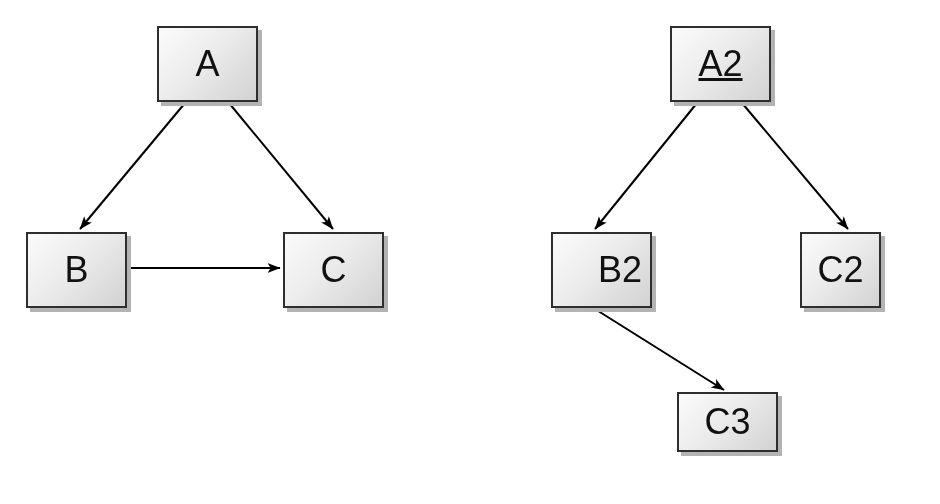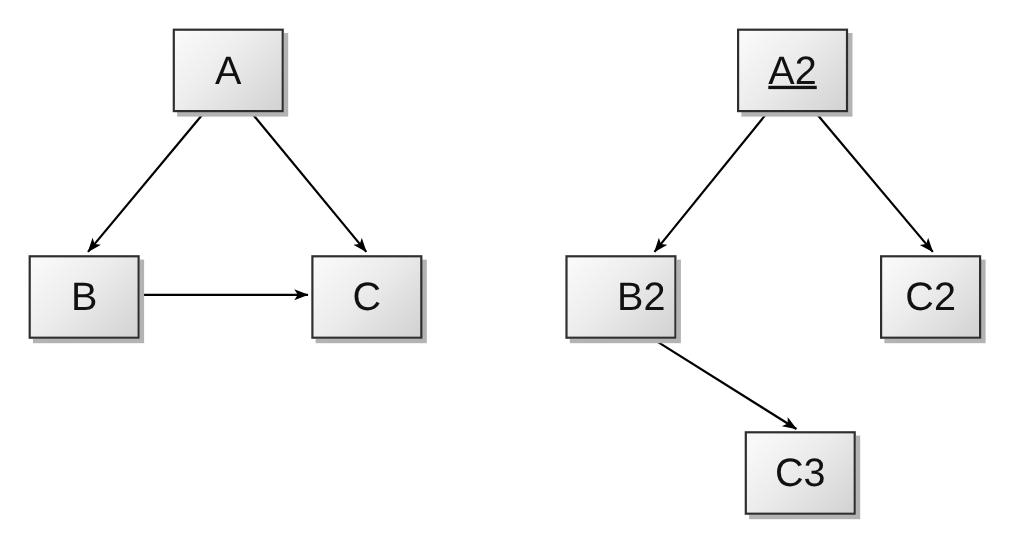--- a/index.html
+++ b/index.html
@@ -67,23 +67,23 @@
       </div>
       <div class="node" style="left: 26px; top: 232px; width: 101px; height: 76px;">
         <span>B</span>
       </div>
       <div class="node" style="left: 283px; top: 232px; width: 101px; height: 76px;">
         <span>C</span>
       </div>
       <div class="node" style="left: 670px; top: 26px; width: 101px; height: 76px; text-decoration: underline;">
         <span>A2</span>
       </div>
-      <div class="node" style="left: 514px; top: 232px; width: 101px; height: 76px; padding-left: 37px;">
+      <div class="node" style="left: 551px; top: 232px; width: 101px; height: 76px; padding-left: 37px;">
         <span>B2</span>
       </div>
-      <div class="node" style="left: 800px; top: 232px; width: 92px; height: 76px;">
+      <div class="node" style="left: 800px; top: 232px; width: 81px; height: 76px;">
         <span>C2</span>
       </div>
-      <div class="node" style="left: 677px; top: 392px; width: 101px; height: 76px;">
+      <div class="node" style="left: 677px; top: 392px; width: 101px; height: 60px;">
         <span>C3</span>
       </div>
     </div>
 </div>
 
 </body></html>

